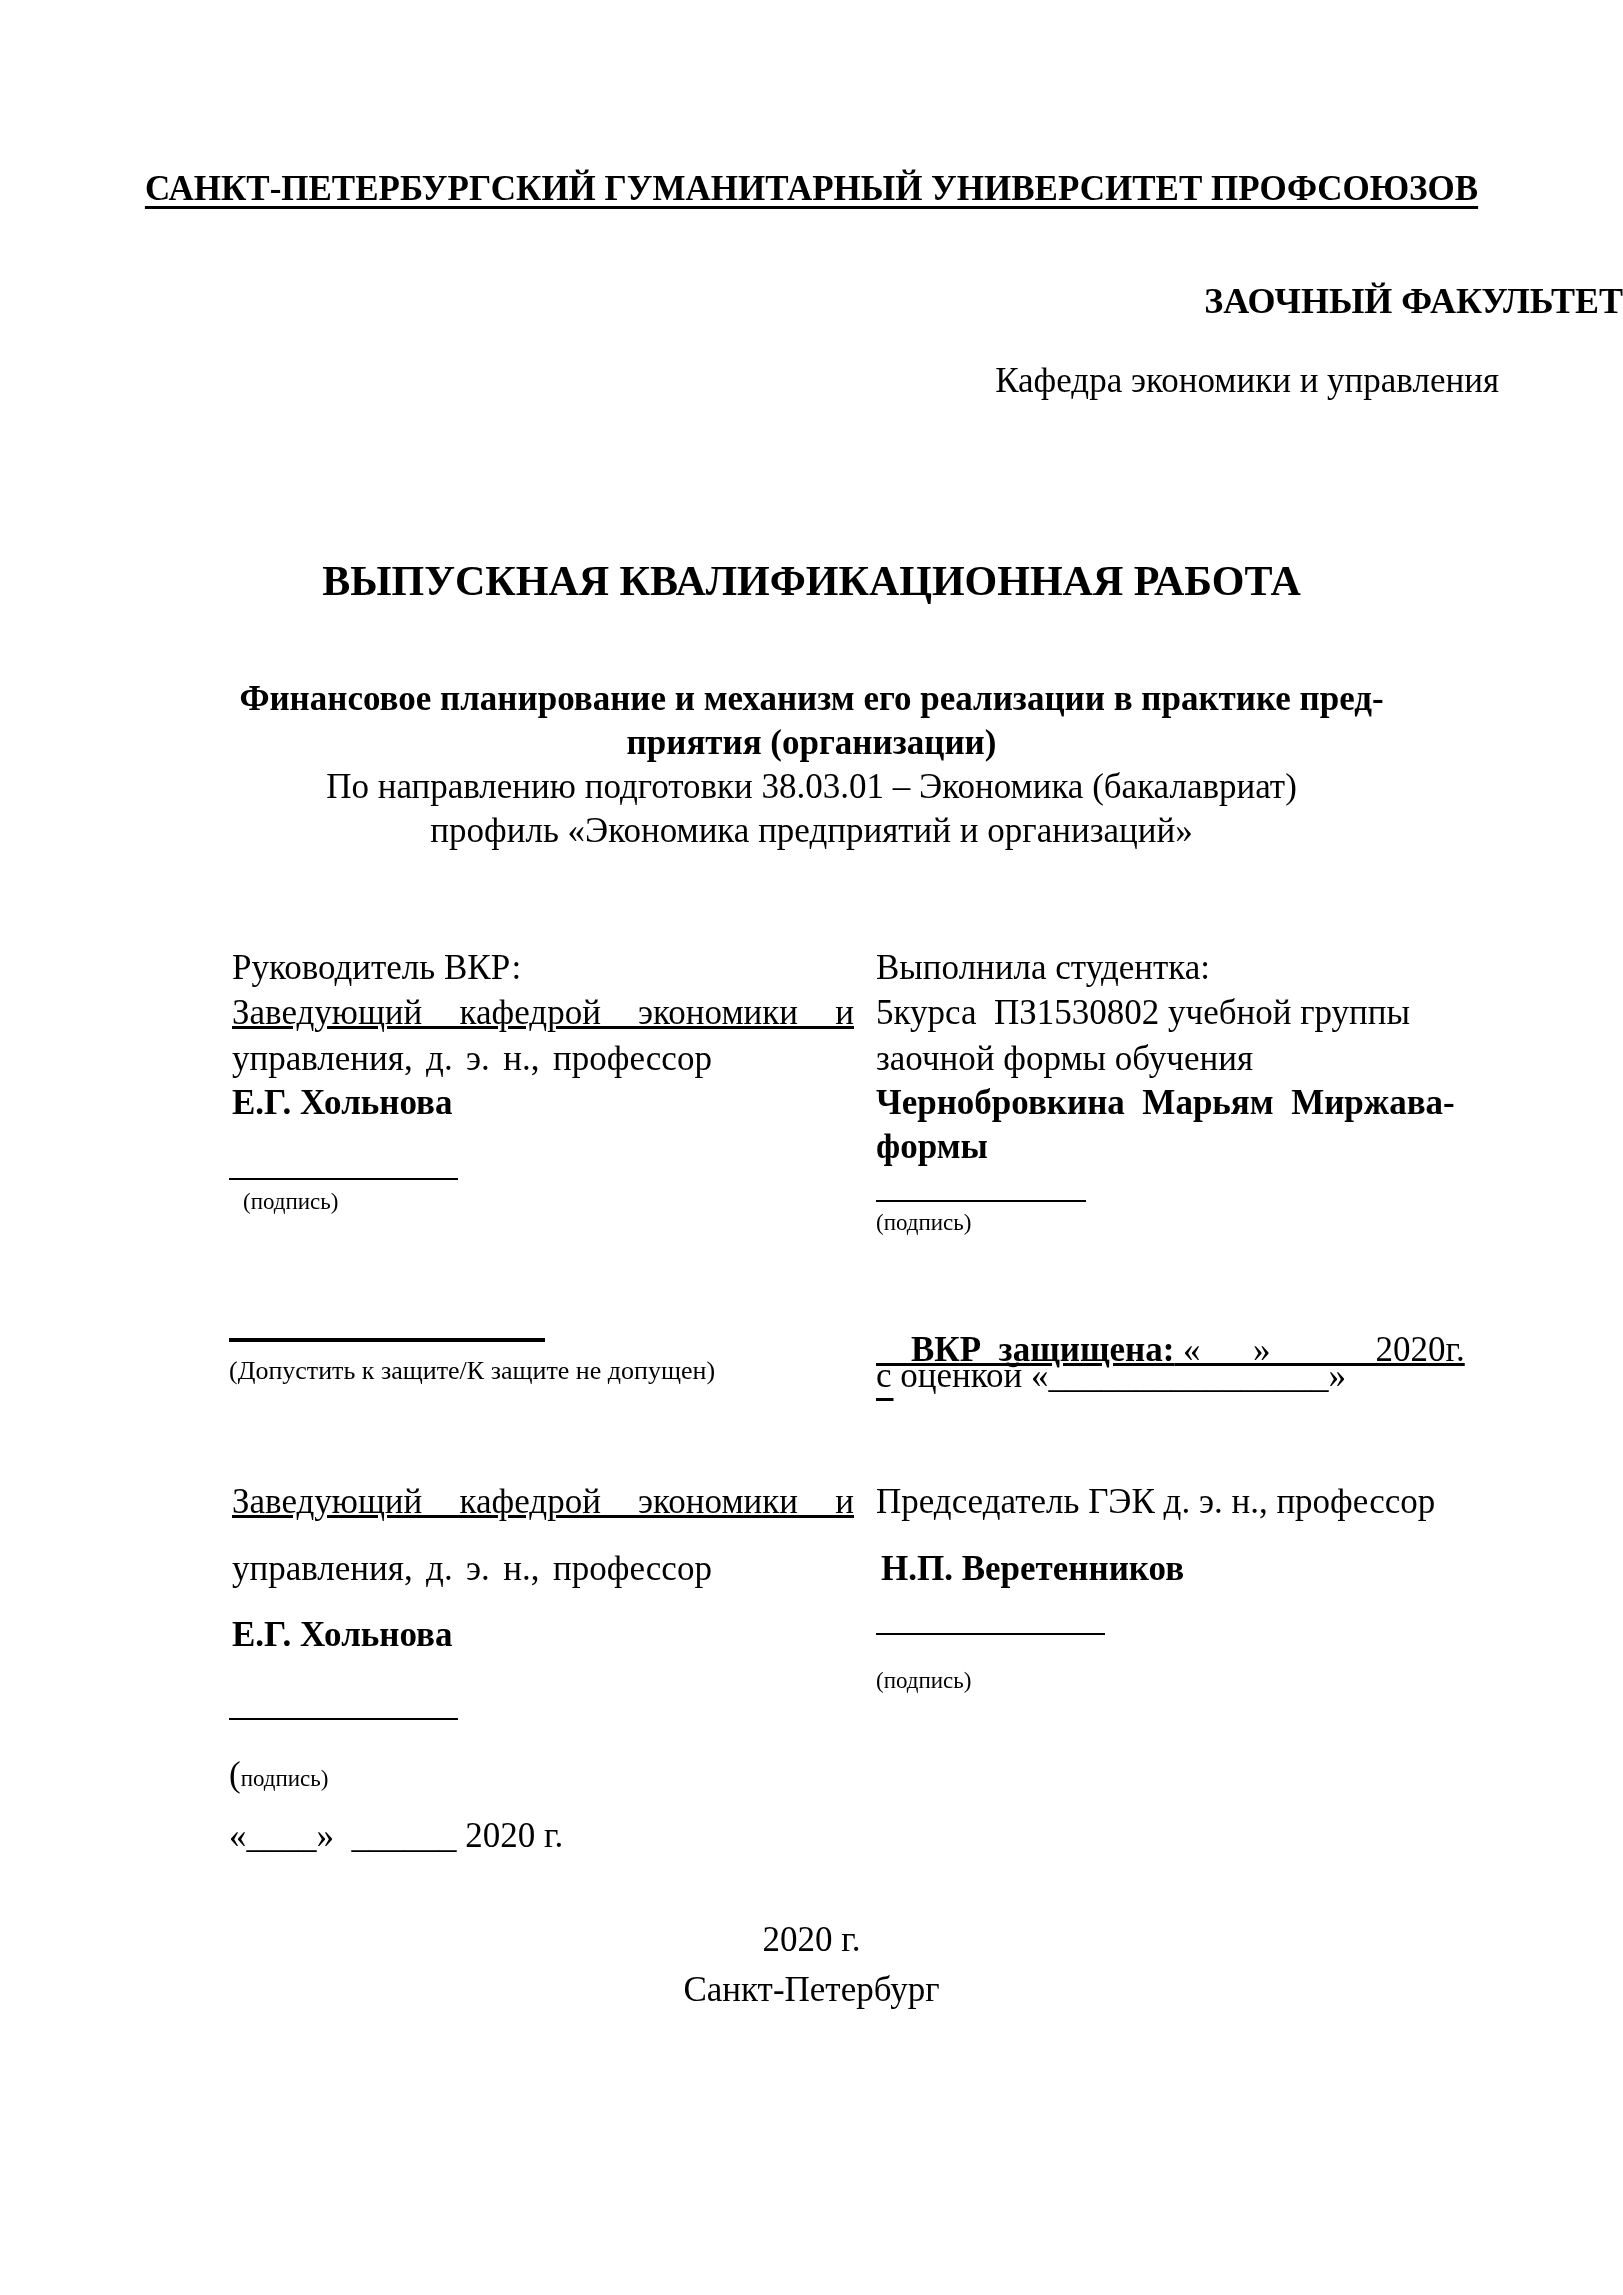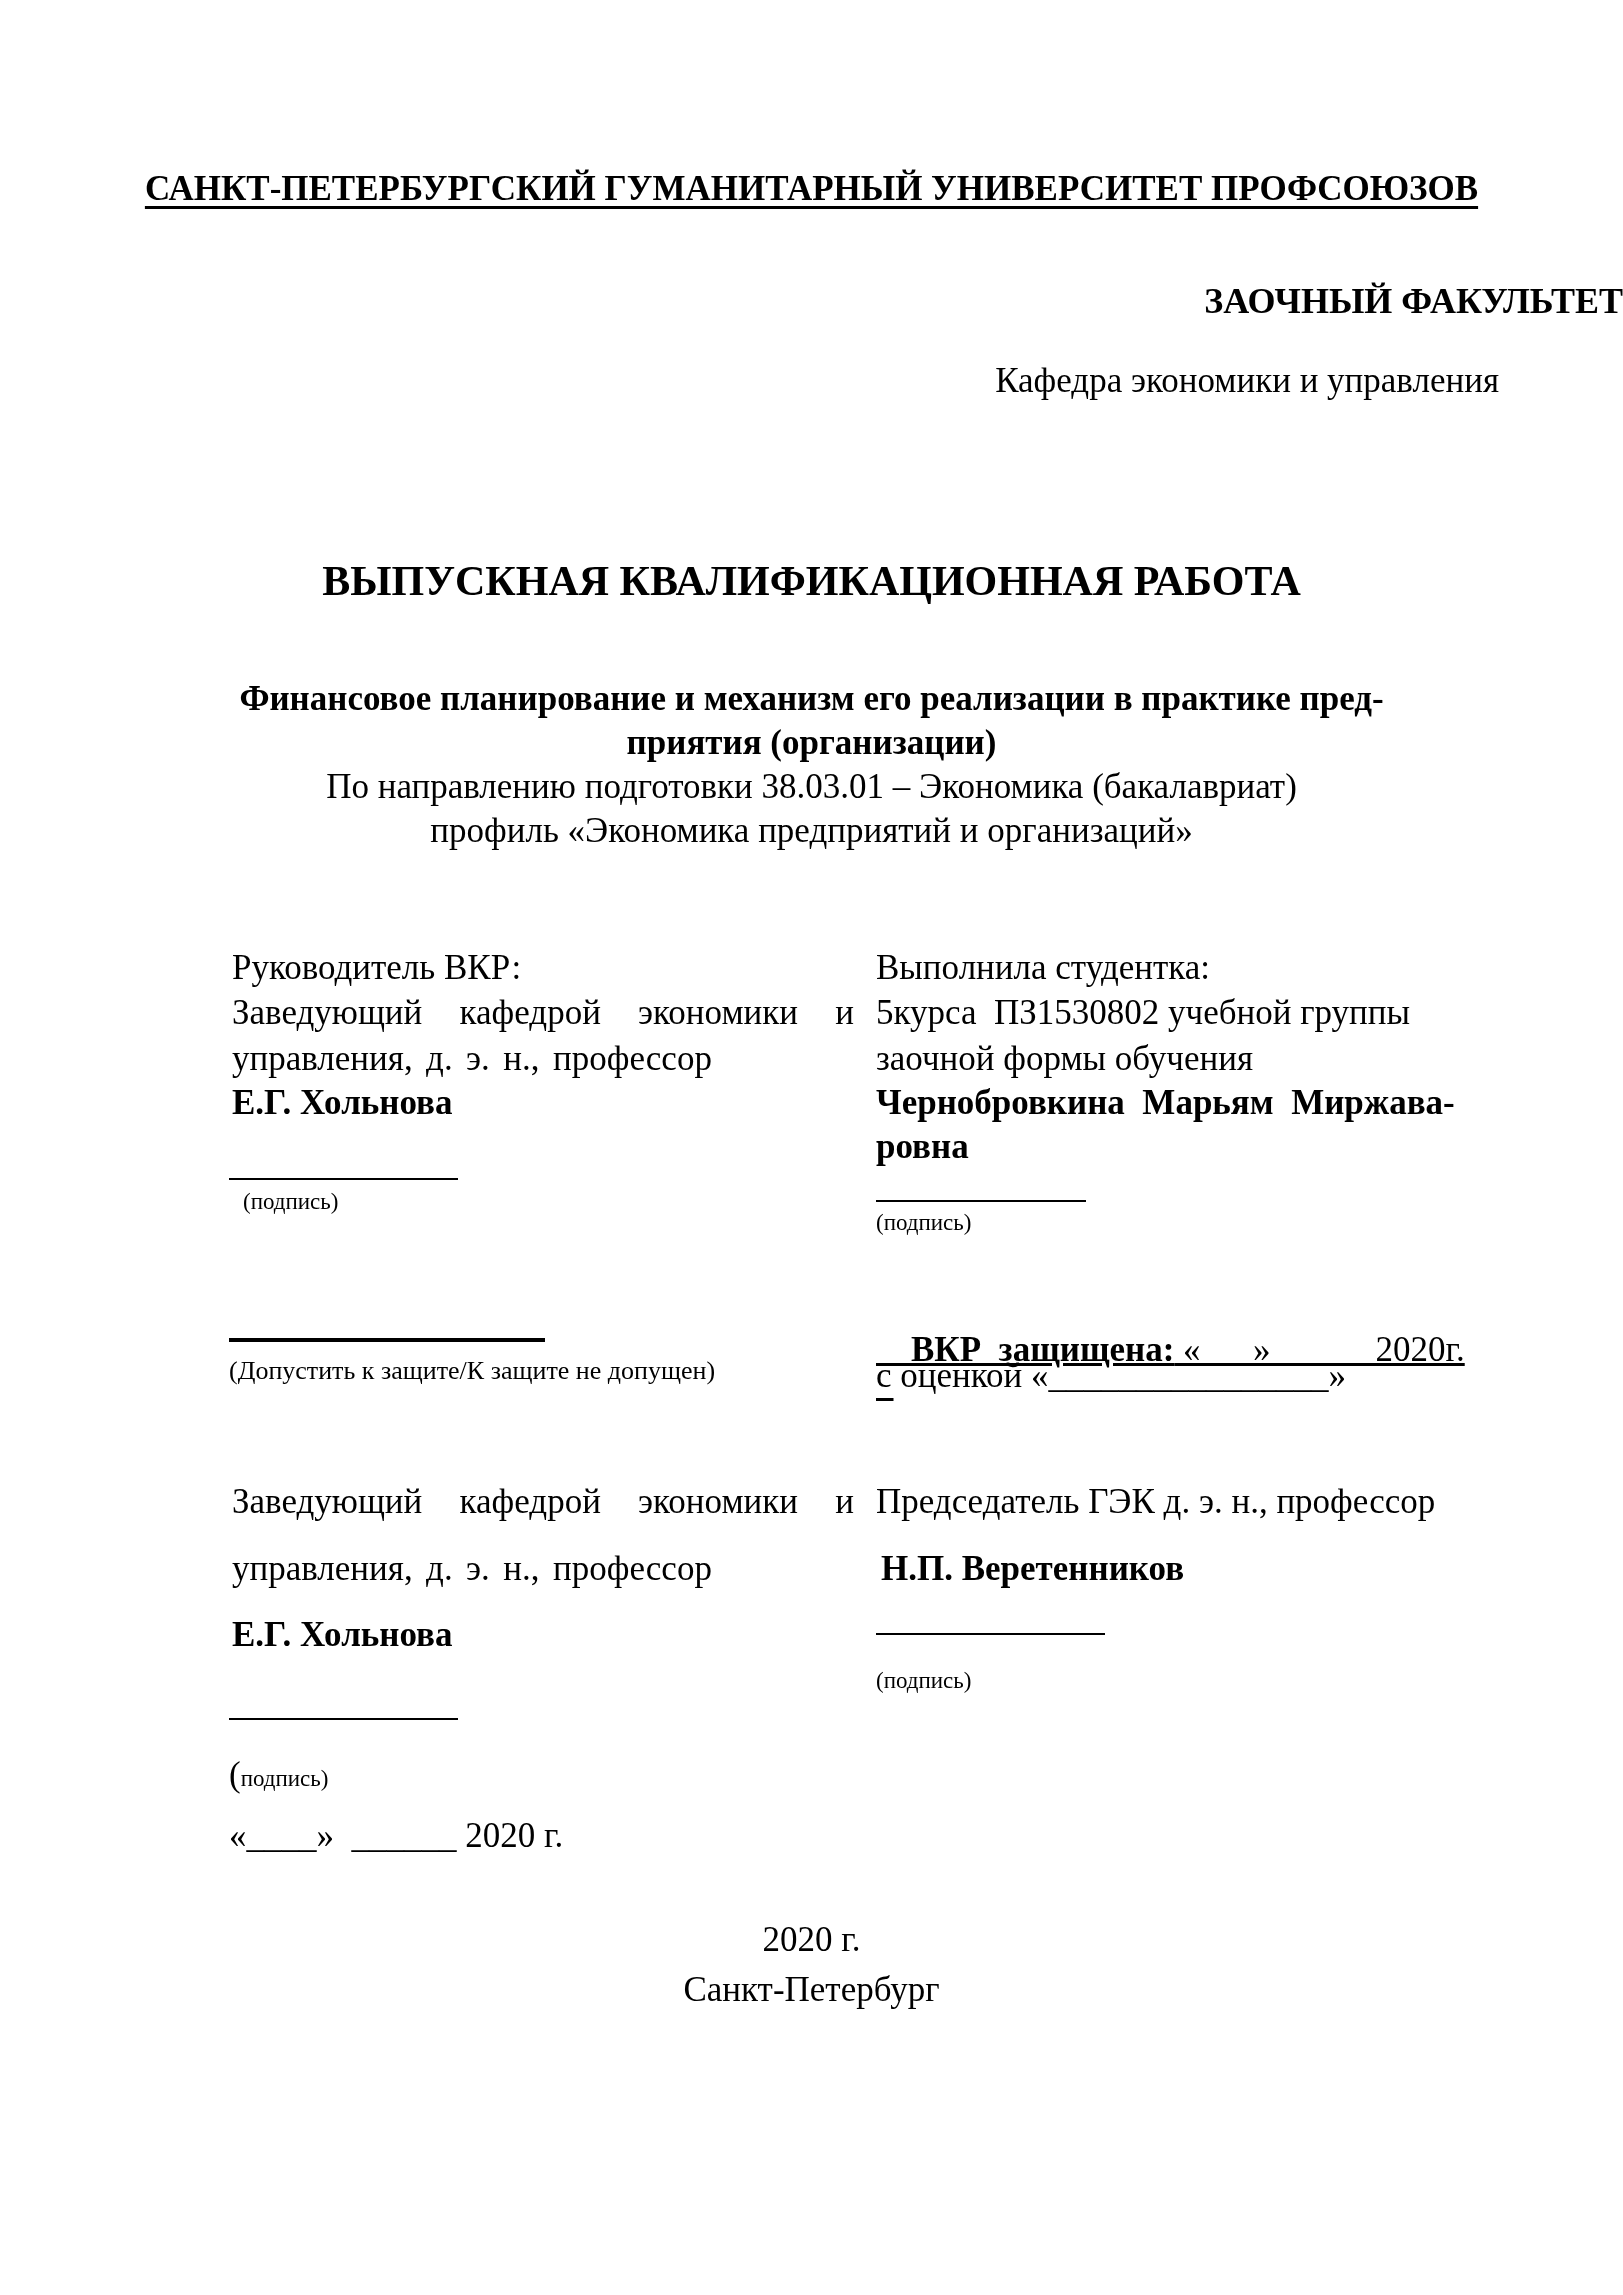--- a/index.html
+++ b/index.html
@@ -8,21 +8,21 @@
     font-family: "Liberation Serif", "DejaVu Serif", serif; color: #000;
   }
   .abs { position: absolute; white-space: nowrap; }
   .t { font-size: 35px; line-height: 1; }
   .b { font-weight: bold; }
   .center { text-align: center; left: 0; width: 1623px; }
   .small { font-size: 23px; line-height: 1; }
   .uline { text-decoration: underline; text-decoration-thickness: 3.1px; text-underline-offset: 6.3px; }
   .rule { position: absolute; height: 2.4px; background: #000; }
   .rule.thick { height: 3.9px; }
-  .just { text-align: justify; text-align-last: justify; }
+  .just { text-align: justify; text-align-last: justify; text-decoration: underline; }
 </style>
 </head>
 <body>
 
 <div class="abs t b center uline" style="top:171px;">САНКТ-ПЕТЕРБУРГСКИЙ ГУМАНИТАРНЫЙ УНИВЕРСИТЕТ ПРОФСОЮЗОВ</div>
 <div class="abs t b center" style="top:283px; font-size:36px;text-align:right;">ЗАОЧНЫЙ ФАКУЛЬТЕТ</div>
 <div class="abs t" style="top:363px; right:124px;">Кафедра экономики и управления</div>
 
 <div class="abs b center" style="top:557px; font-size:42px;">ВЫПУСКНАЯ КВАЛИФИКАЦИОННАЯ РАБОТА</div>
 <div class="abs t b center" style="top:681px;">Финансовое планирование и механизм его реализации в практике пред-</div>
@@ -37,21 +37,21 @@
   <div class="abs t b" style="top:1085px; left:232px;">Е.Г. Хольнова</div>
   <div class="rule" style="top:1178px; left:229px; width:229px;"></div>
   <div class="abs small" style="top:1190px; left:243px;">(подпись)</div>
 </div>
 
 <div>
   <div class="abs t" style="top:950px; left:876px;">Выполнила студентка:</div>
   <div class="abs t" style="top:995px; left:876px; white-space:pre;">5курса  ПЗ1530802 учебной группы</div>
   <div class="abs t" style="top:1041px; left:876px;">заочной формы обучения</div>
   <div class="abs t b" style="top:1085px; left:876px; white-space:pre;">Чернобровкина  Марьям  Миржава-</div>
-  <div class="abs t b" style="top:1129px; left:876px;">ровна</div>
+  <div class="abs t b" style="top:1129px; left:876px;">формы</div>
   <div class="rule" style="top:1200px; left:876px; width:210px;"></div>
   <div class="abs small" style="top:1211px; left:876px;">(подпись)</div>
 </div>
 
 <div>
   <div class="rule thick" style="top:1338px; left:229px; width:316px;"></div>
   <div class="abs" style="top:1358px; left:229px; font-size:26px; line-height:1;">(Допустить к защите/К защите не допущен)</div>
 </div>
 
 <div>

